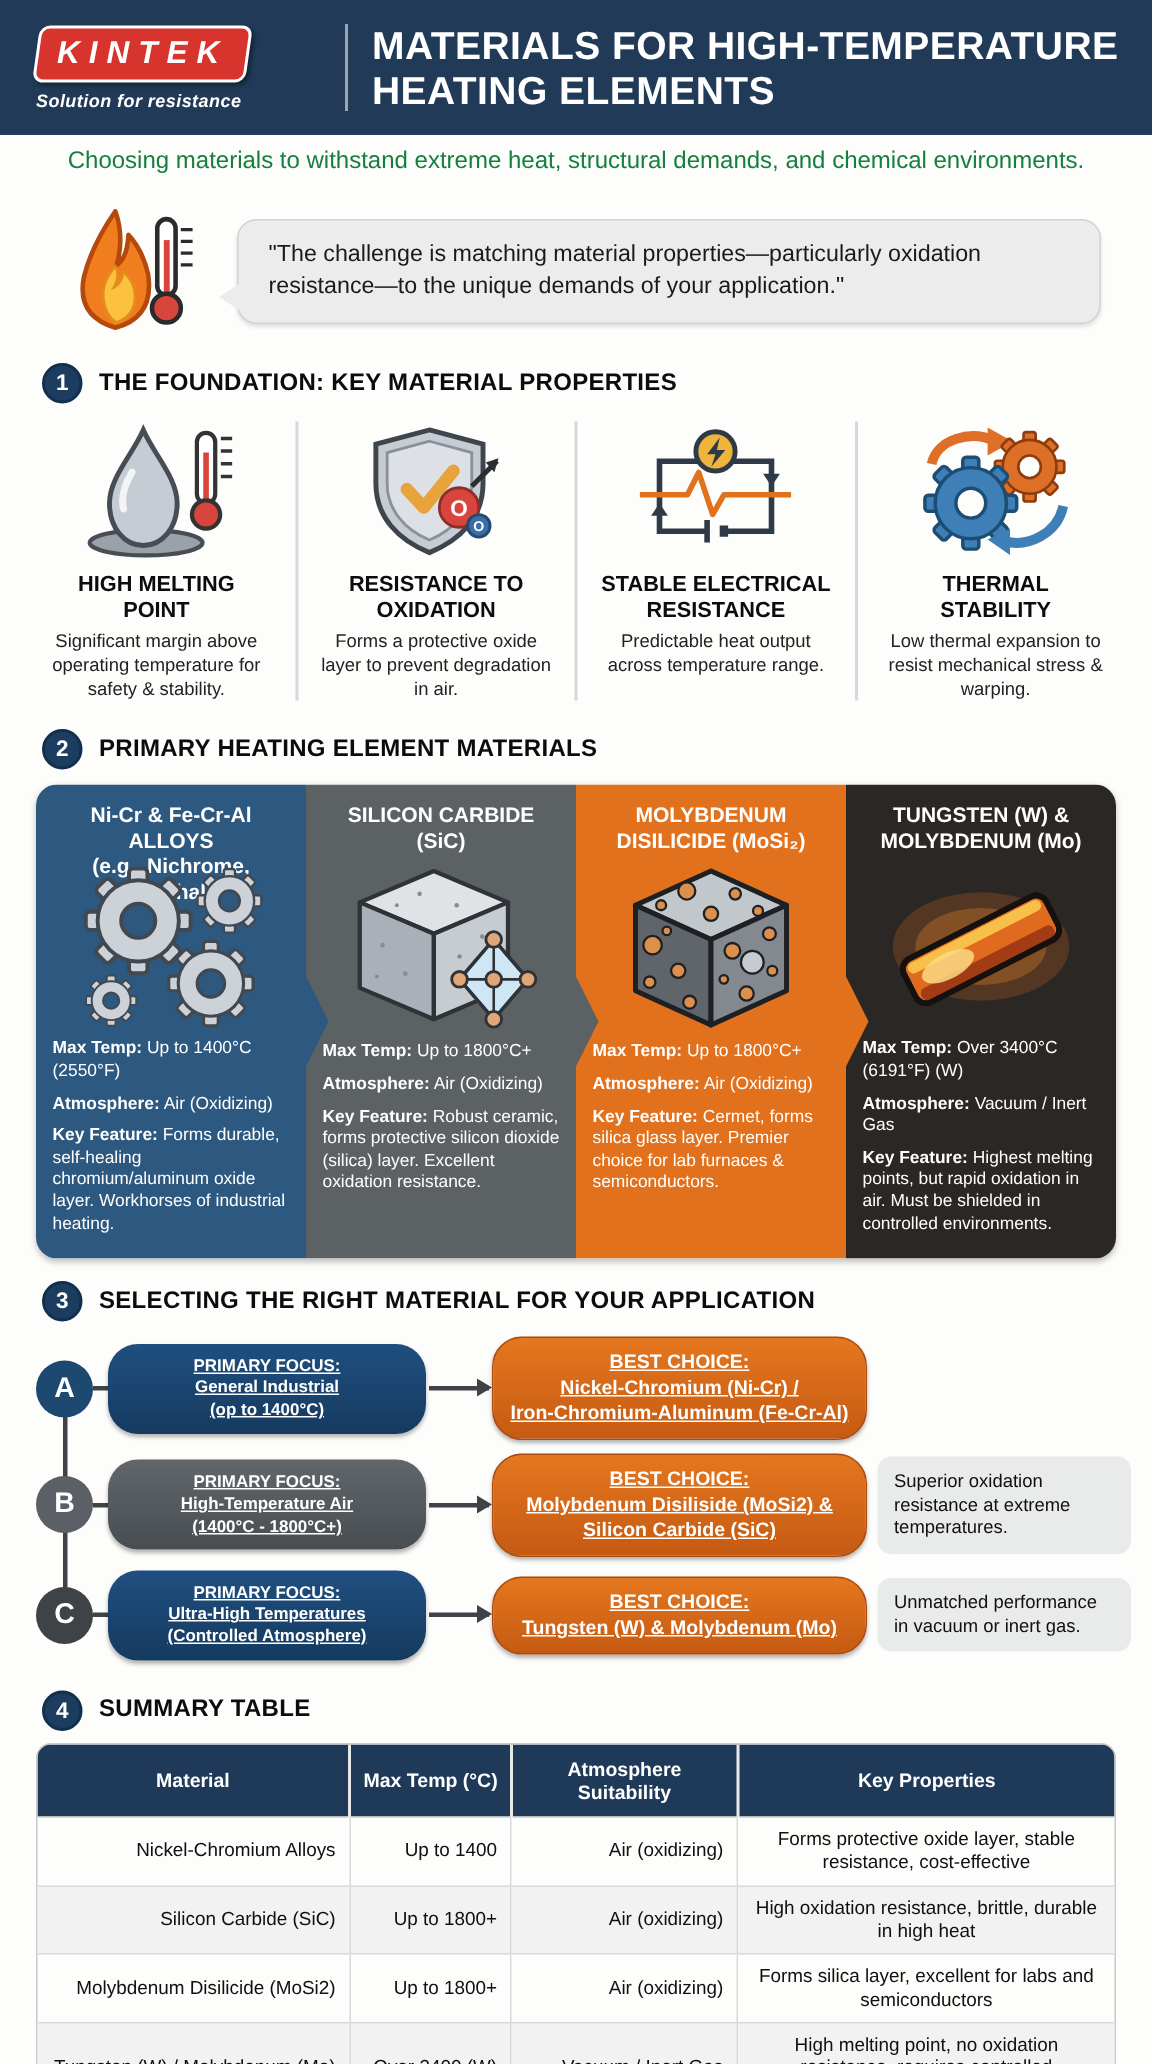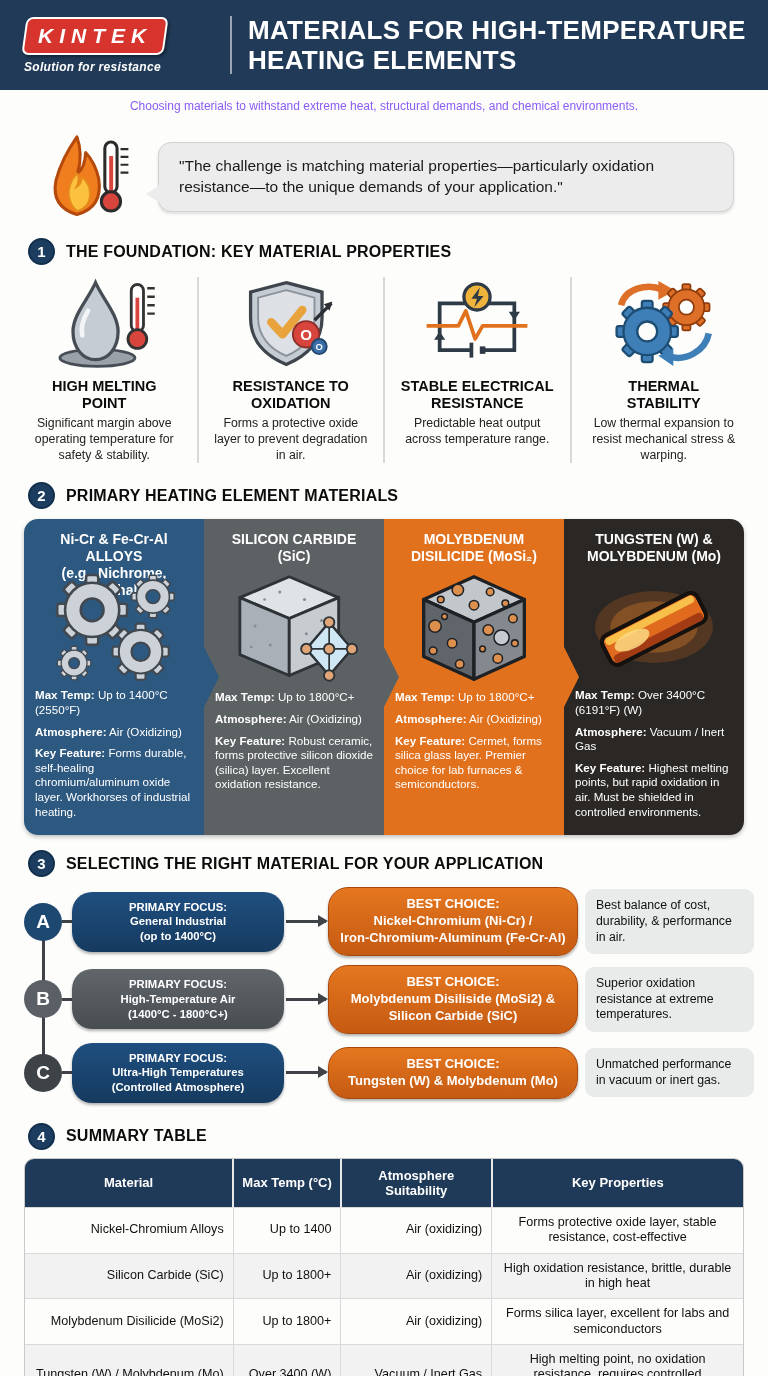--- a/index.html
+++ b/index.html
@@ -11,21 +11,21 @@
   .logo-wrap { width:190px; flex:none; }
   .logo-badge { display:inline-block; background:#d6342c; border:2.5px solid #fff; border-radius:7px;
                 padding:5px 12px; transform:skewX(-8deg); box-shadow:2px 2px 3px rgba(0,0,0,.4); }
   .logo-text { display:inline-block; transform:skewX(8deg); color:#fff; font-weight:bold; font-style:italic;
                font-size:21px; letter-spacing:6px; }
   .logo-tagline { color:#fff; font-style:italic; font-size:12px; font-weight:bold; margin-top:5px; letter-spacing:.3px; }
   .header-divider { width:2px; height:58px; background:rgba(255,255,255,.55); margin:0 16px; flex:none; }
   .header-title { color:#fff; font-weight:bold; font-size:26px; line-height:1.16; letter-spacing:.3px; }
 
   
-  .subtitle { text-align:center; padding:9px 20px 8px; font-size:12px; color:#8b5cf6; }
+  .subtitle { text-align:center; padding:9px 20px 8px; font-size:16px; color:#15803d; }
 
   
   .quote-row { display:flex; align-items:center; padding:4px 34px 2px 42px; height:110px; }
   .flame-icon { flex:none; width:96px; height:100px; }
   .quote-bubble { position:relative; margin-left:20px; background:#ececec; border:1px solid #d2d2d2;
                   border-radius:13px; padding:13px 20px; font-size:15.5px; color:#1a1a1a; line-height:1.35;
                   box-shadow:0 2px 3px rgba(0,0,0,.12); }
   .quote-bubble::before { content:""; position:absolute; left:-13px; top:42px; border-top:9px solid transparent;
                   border-bottom:9px solid transparent; border-right:14px solid #ececec; }
 
@@ -69,21 +69,21 @@
   .sel-letter { width:38px; height:38px; border-radius:50%; color:#fff; font-weight:bold; font-size:19px;
                 display:flex; align-items:center; justify-content:center; flex:none; }
   .sel-letter.la { background:#1d4870; }
   .sel-letter.lb { background:#5b6066; }
   .sel-letter.lc { background:#3e4348; }
   .sel-link { width:10px; height:3px; background:#3f4347; flex:none; }
   .focus-pill { width:212px; flex:none; border-radius:20px; color:#fff; text-align:center; padding:8px 8px;
                 font-size:11.3px; font-weight:bold; line-height:1.3; box-shadow:0 2px 3px rgba(0,0,0,.3); }
   .focus-pill.blue { background:linear-gradient(180deg,#1f4f80,#153a5f); }
   .focus-pill.gray { background:linear-gradient(180deg,#61666b,#484d52); }
-  .focus-pill span, .choice-pill span { display:block; }
+  .focus-pill span, .choice-pill span { display:block;text-decoration:underline; }
   .sel-arrow { width:40px; height:3px; background:#3f4347; flex:none; position:relative; margin:0 2px; }
   .sel-arrow::after { content:""; position:absolute; right:-2px; top:-5px; border-left:10px solid #3f4347;
                 border-top:6.5px solid transparent; border-bottom:6.5px solid transparent; }
   .choice-pill { width:250px; flex:none; border-radius:20px; text-align:center; padding:8px 8px; color:#fff;
                 background:linear-gradient(180deg,#e5771f,#c55a12); border:1px solid #a84a10;
                 font-size:13px; font-weight:bold; line-height:1.3; box-shadow:0 2px 3px rgba(0,0,0,.3); }
   .benefit-box { flex:1; margin-left:7px; background:#e9eaea; border-radius:9px; padding:9px 11px;
                 font-size:12.3px; color:#101010; line-height:1.27; }
 
   
@@ -441,21 +441,20 @@
       <span>PRIMARY FOCUS:</span>
       <span>General Industrial</span>
       <span>(op to 1400°C)</span>
     </div>
     <div class="sel-arrow"></div>
     <div class="choice-pill">
       <span>BEST CHOICE:</span>
       <span>Nickel-Chromium (Ni-Cr) /</span>
       <span>Iron-Chromium-Aluminum (Fe-Cr-Al)</span>
     </div>
-    <div class="benefit-box">Best balance of cost, durability, &amp; performance in air.</div>
   </div>
 
   <div class="sel-row">
     <div class="sel-letter lb">B</div>
     <div class="sel-link"></div>
     <div class="focus-pill gray">
       <span>PRIMARY FOCUS:</span>
       <span>High-Temperature Air</span>
       <span>(1400°C - 1800°C+)</span>
     </div>

